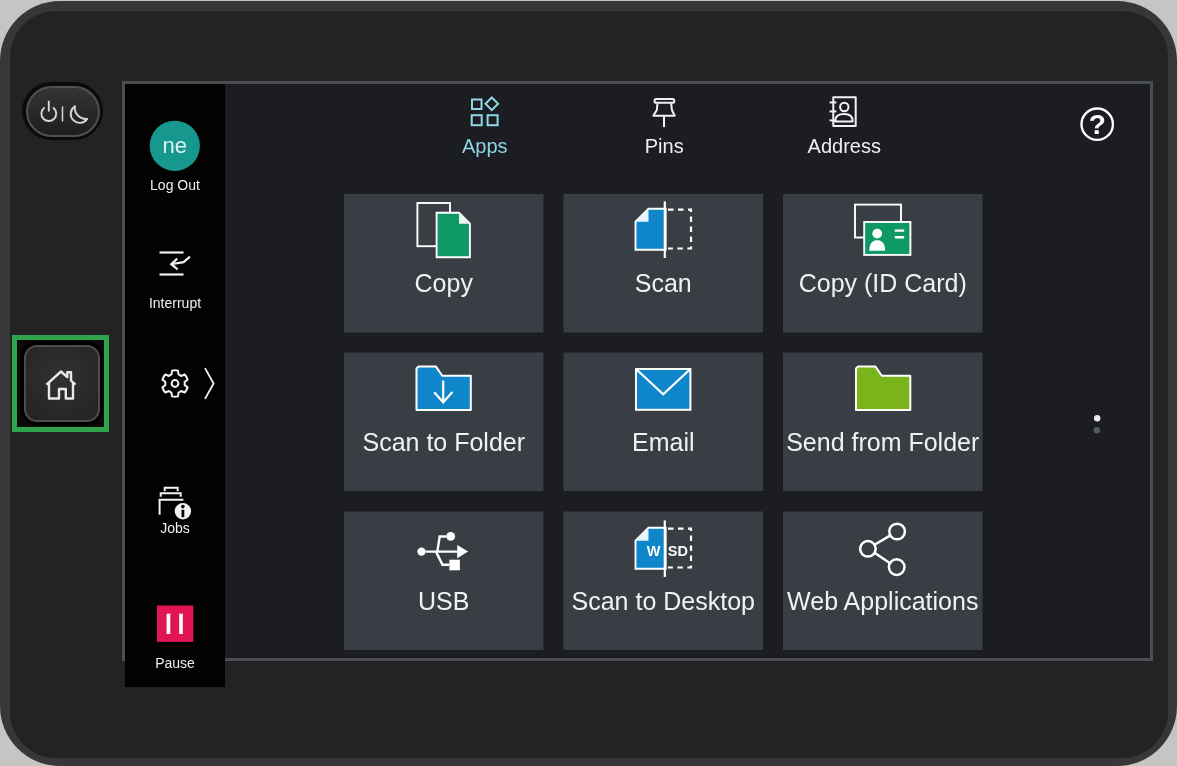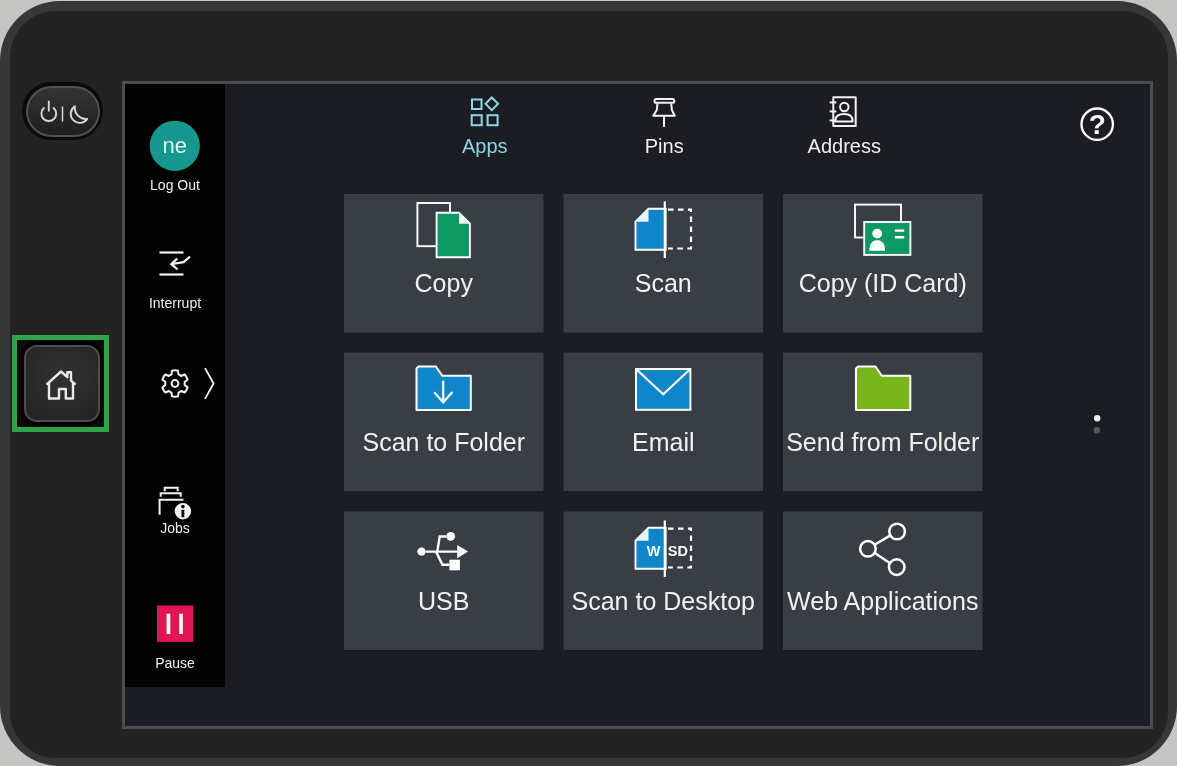--- a/index.html
+++ b/index.html
@@ -2,21 +2,21 @@
 <html><head><meta charset="utf-8"><title>p</title>
 <style>
 html,body{margin:0;padding:0}
 body{width:1177px;height:766px;background:#c5c6c4;overflow:hidden;font-family:"Liberation Sans",sans-serif;position:relative}
 .outer{position:absolute;left:0;top:1px;width:1177px;height:765px;background:#373737;border-radius:60px}
 .inner{position:absolute;left:10px;top:10px;width:1158px;height:747px;background:#232323;border-radius:46px}
 .pwr{position:absolute;left:22px;top:82px;width:81px;height:58px;border-radius:29px;background:#0b0b0b}
 .pwrin{position:absolute;left:3.5px;top:3.5px;width:74px;height:51px;border-radius:26px;border:2px solid #515151;background:linear-gradient(180deg,#343434,#1e1e1e);box-sizing:border-box}
 .homeframe{position:absolute;left:12px;top:335px;width:97px;height:97px;border:5px solid #2FA44D;background:#0a0a0a;box-sizing:border-box}
 .homebtn{position:absolute;left:7px;top:5px;width:76px;height:77px;border-radius:13px;background:radial-gradient(circle at 50% 40%,#323232,#222);border:2px solid #4c4c4c;box-sizing:border-box;box-shadow:0 0 0 3.5px #000}
-.screen{position:absolute;left:122px;top:81px;width:1031px;height:648px;background:#1b1d22;border:3px solid #4a4d52;box-sizing:border-box}
+.screen{position:absolute;left:122px;top:81px;width:1031px;height:580px;background:#1b1d22;border:3px solid #4a4d52;box-sizing:border-box}
 svg text{font-family:"Liberation Sans",sans-serif;fill-opacity:0.99}
 </style></head>
 <body>
 <div class="outer">
     <div class="inner"></div>
   </div>
 
 <div class="pwr">
     <div class="pwrin">
 <svg width="70" height="47" viewBox="0 0 70 47">

